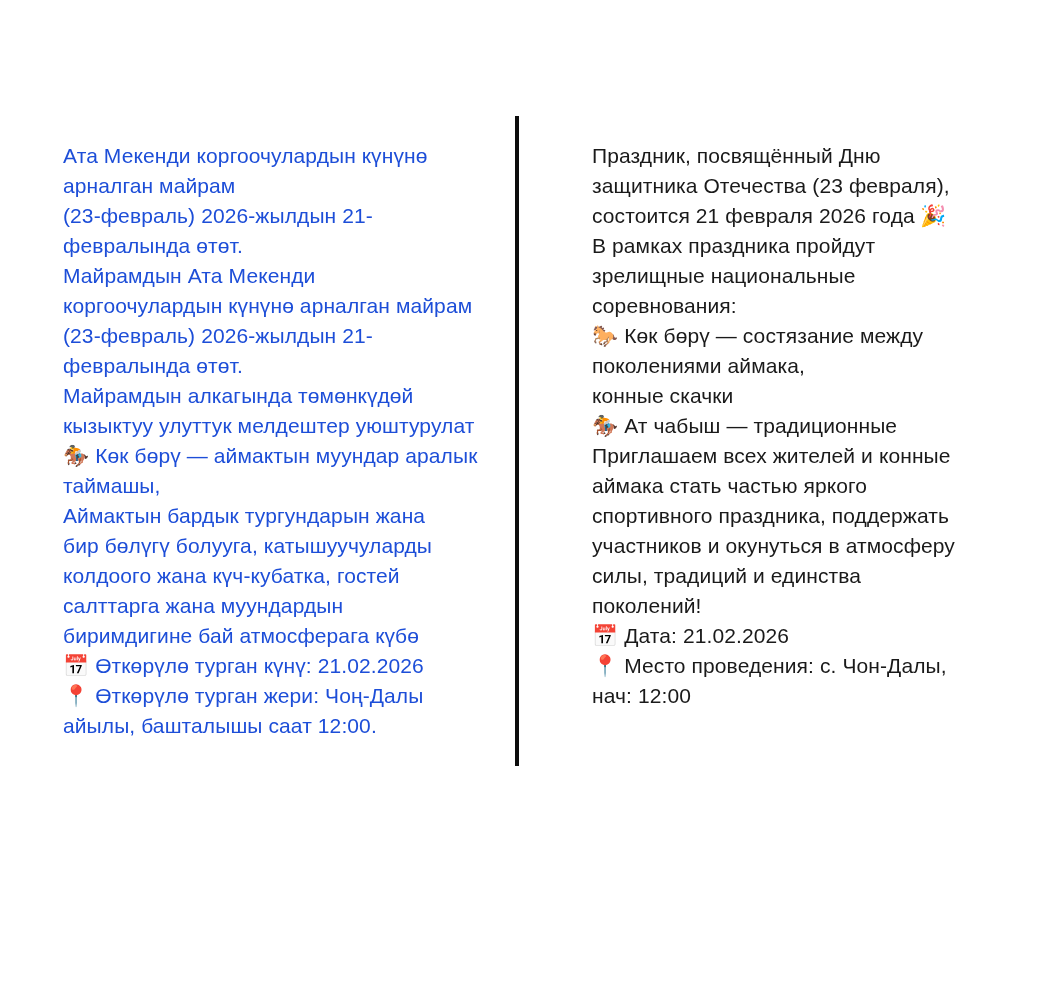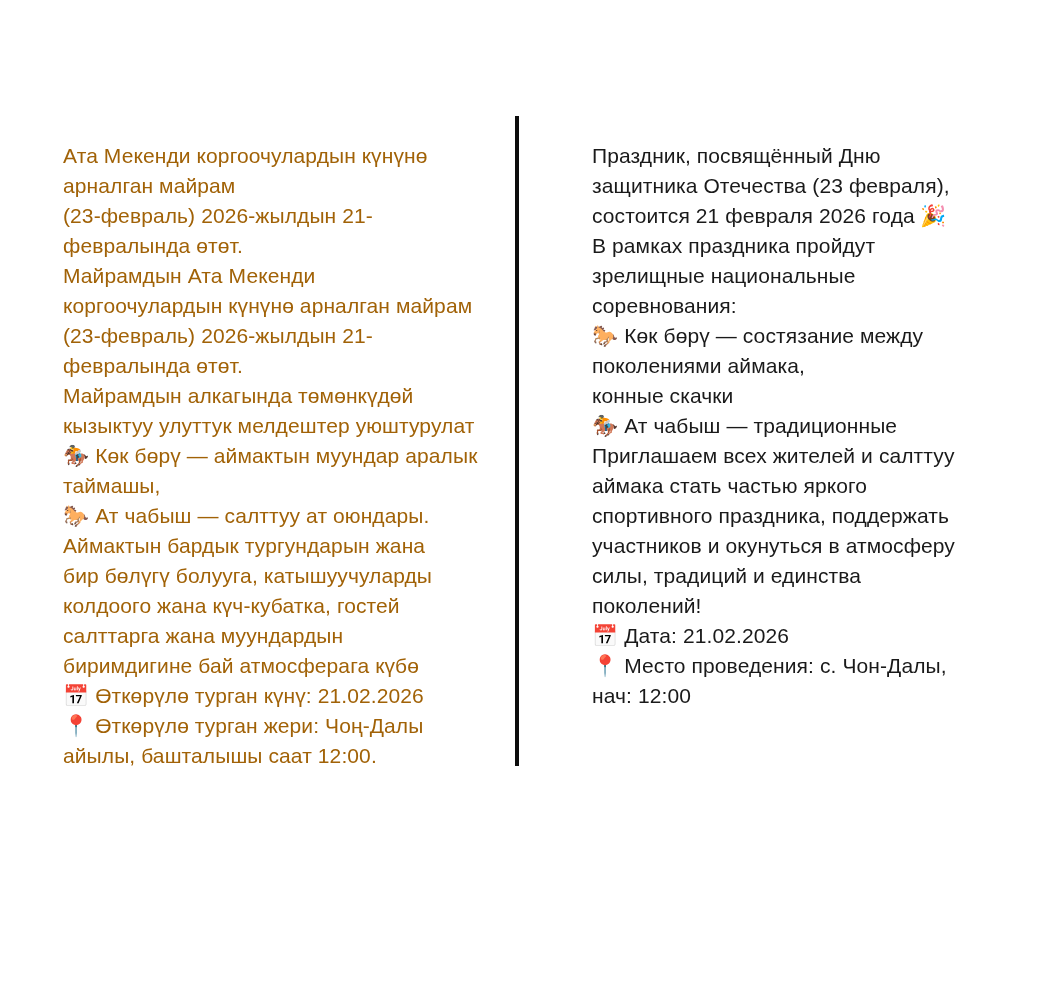--- a/index.html
+++ b/index.html
@@ -34,34 +34,33 @@
     width: 4px;
     height: 650px;
     background: #0d0d0d;
   }
   .text-line { height: 30px; }
 </style>
 </head>
 <body>
 
 <div class="canvas" style="background: rgb(255, 255, 255);">
-  <div class="column col-left" style="color: #a16207;">
+  <div class="column col-left" style="color: #1d4ed8;">
       <div class="text-line">Ата Мекенди коргоочулардын күнүнө</div>
       <div class="text-line">арналган майрам</div>
       <div class="text-line">(23-февраль) 2026-жылдын 21-</div>
       <div class="text-line">февралында өтөт.</div>
       <div class="text-line">Майрамдын Ата Мекенди</div>
       <div class="text-line">коргоочулардын күнүнө арналган майрам</div>
       <div class="text-line">(23-февраль) 2026-жылдын 21-</div>
       <div class="text-line">февралында өтөт.</div>
       <div class="text-line">Майрамдын алкагында төмөнкүдөй</div>
       <div class="text-line">кызыктуу улуттук мелдештер уюштурулат</div>
       <div class="text-line">🏇 Көк бөрү — аймактын муундар аралык</div>
       <div class="text-line">таймашы,</div>
-      <div class="text-line">🐎 Ат чабыш — салттуу ат оюндары.</div>
       <div class="text-line">Аймактын бардык тургундарын жана</div>
       <div class="text-line">бир бөлүгү болууга, катышуучуларды</div>
       <div class="text-line">колдоого жана күч-кубатка, гостей</div>
       <div class="text-line">салттарга жана муундардын</div>
       <div class="text-line">биримдигине бай атмосферага күбө</div>
       <div class="text-line">📅 Өткөрүлө турган күнү: 21.02.2026</div>
       <div class="text-line">📍 Өткөрүлө турган жери: Чоң-Далы</div>
       <div class="text-line">айылы, башталышы саат 12:00.</div>
     </div>
   <div class="divider" style="background: rgb(13, 13, 13);"></div>
@@ -69,21 +68,21 @@
       <div class="text-line">Праздник, посвящённый Дню</div>
       <div class="text-line">защитника Отечества (23 февраля),</div>
       <div class="text-line">состоится 21 февраля 2026 года 🎉</div>
       <div class="text-line">В рамках праздника пройдут</div>
       <div class="text-line">зрелищные национальные</div>
       <div class="text-line">соревнования:</div>
       <div class="text-line">🐎 Көк бөрү — состязание между</div>
       <div class="text-line">поколениями аймака,</div>
       <div class="text-line">конные скачки</div>
       <div class="text-line">🏇 Ат чабыш — традиционные</div>
-      <div class="text-line">Приглашаем всех жителей и салттуу</div>
+      <div class="text-line">Приглашаем всех жителей и конные</div>
       <div class="text-line">аймака стать частью яркого</div>
       <div class="text-line">спортивного праздника, поддержать</div>
       <div class="text-line">участников и окунуться в атмосферу</div>
       <div class="text-line">силы, традиций и единства</div>
       <div class="text-line">поколений!</div>
       <div class="text-line">📅 Дата: 21.02.2026</div>
       <div class="text-line">📍 Место проведения: с. Чон-Далы,</div>
       <div class="text-line">нач: 12:00</div>
     </div>
 </div>

